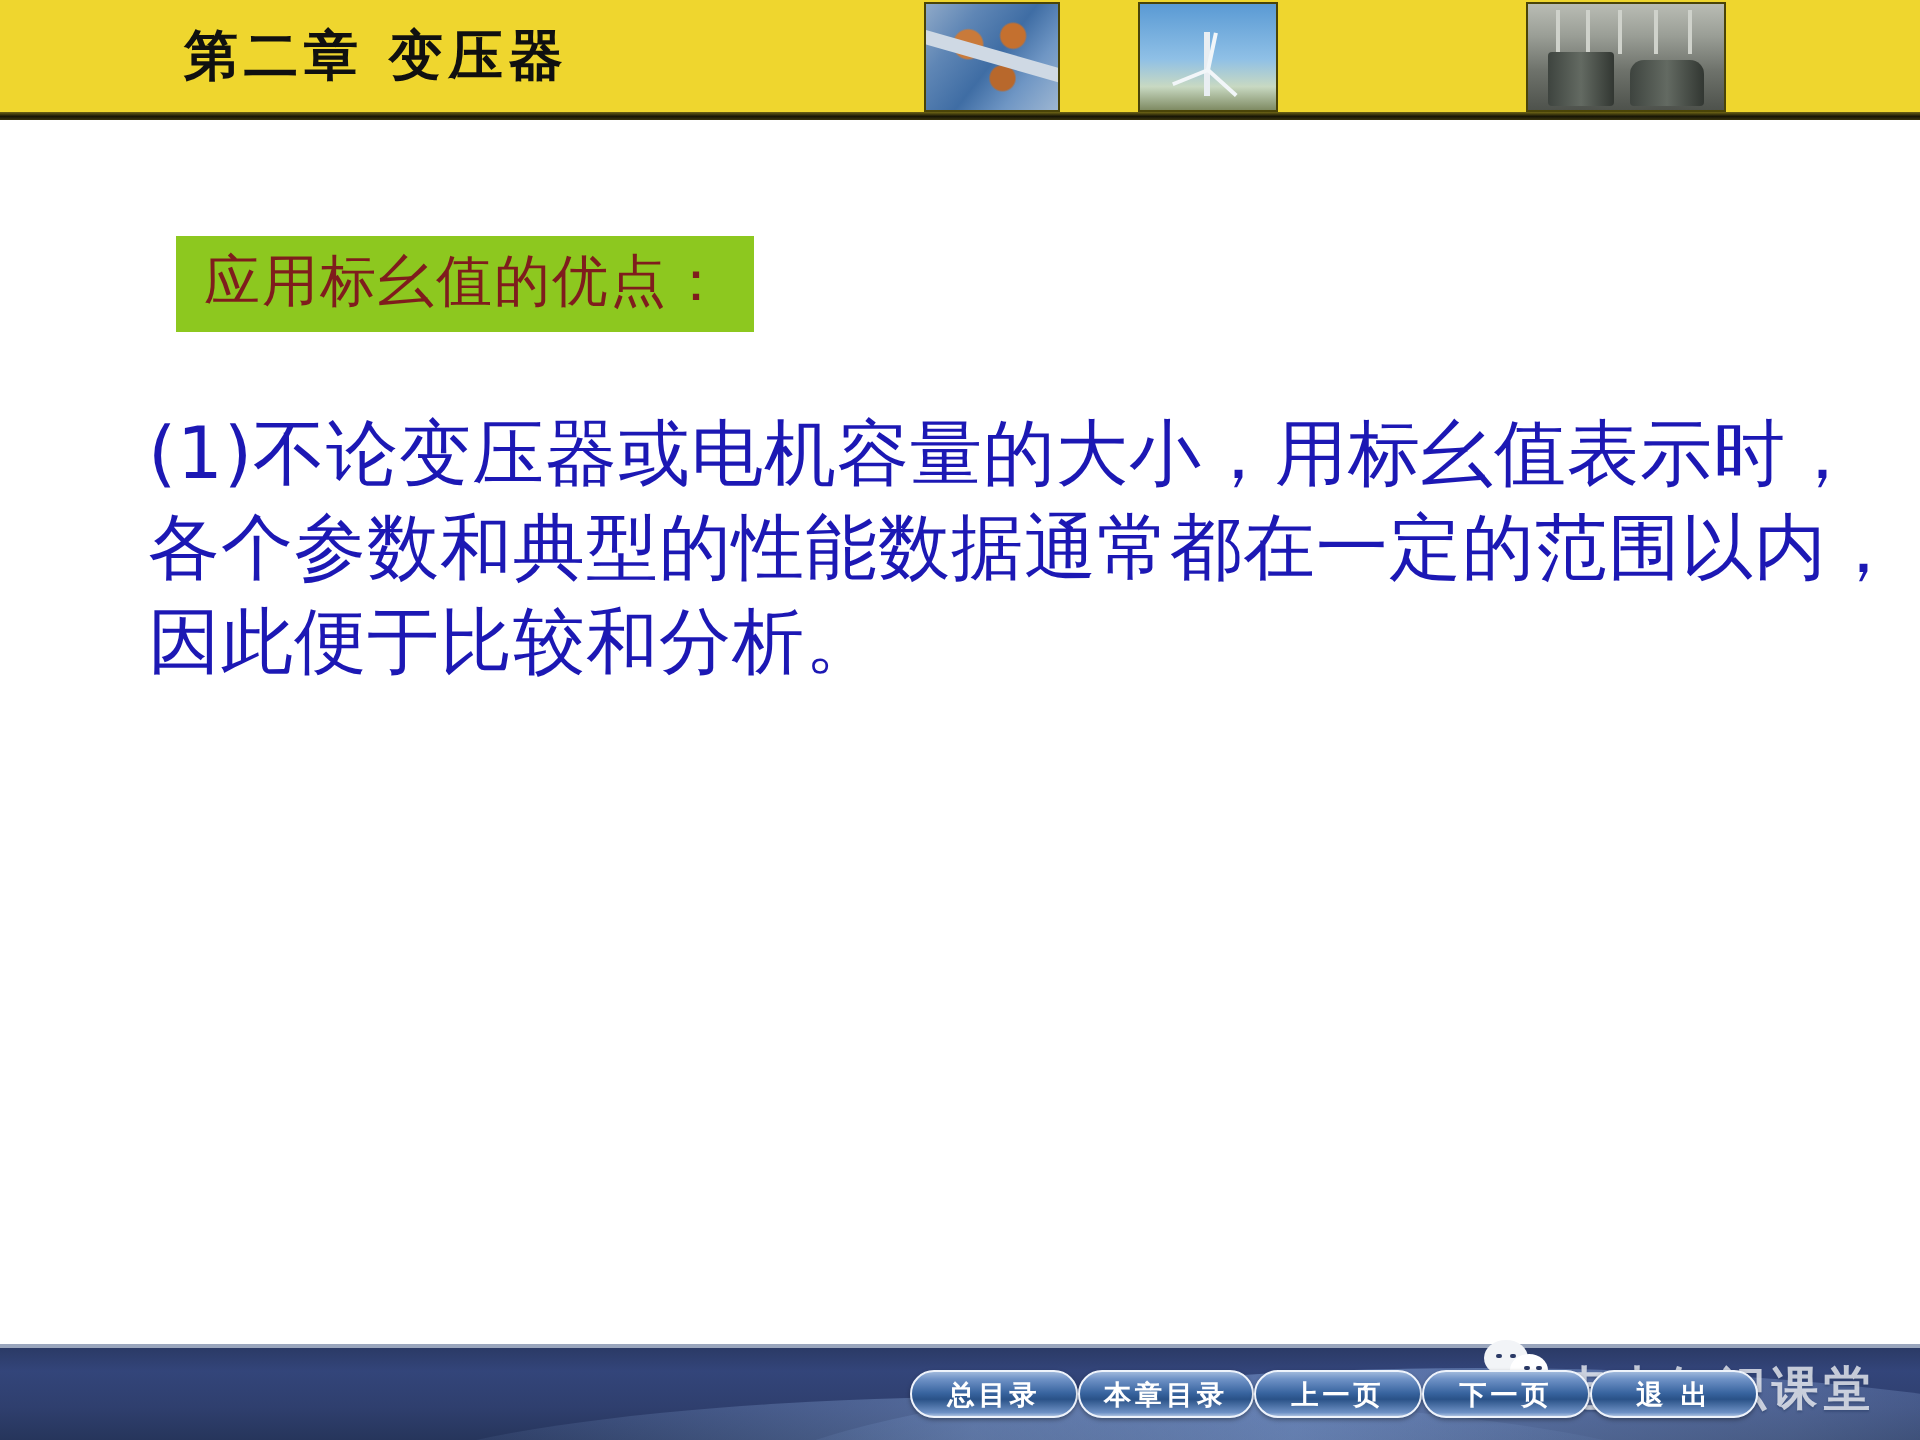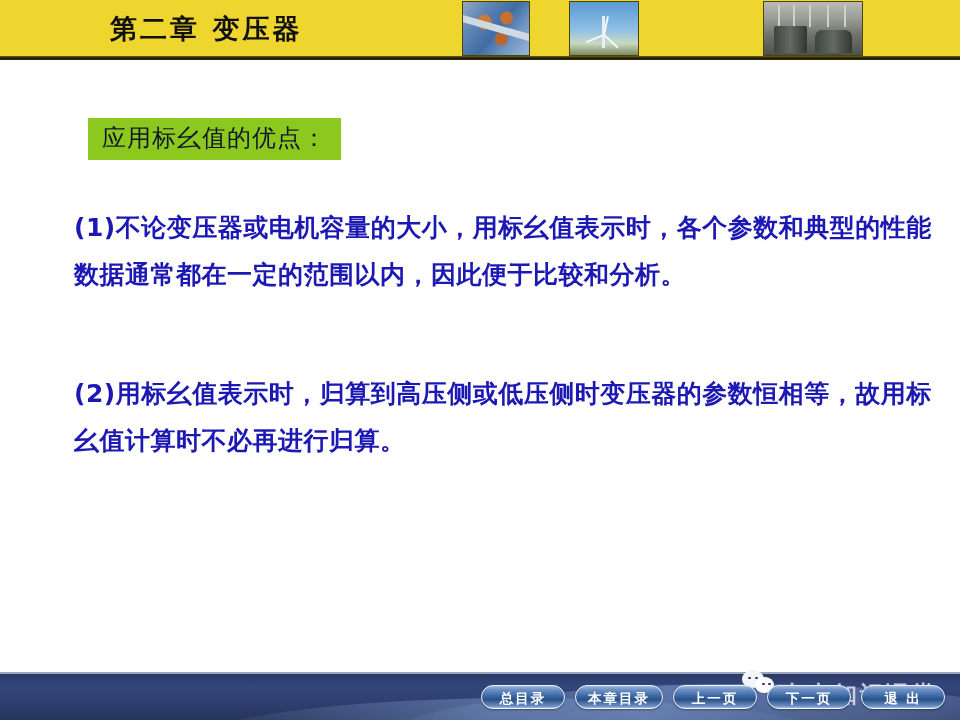--- a/index.html
+++ b/index.html
@@ -28,21 +28,21 @@
   .header-underline {
     position: absolute;
     left: 0;
     top: 56px;
     width: 960px;
     height: 4px;
     background: linear-gradient(to bottom, #6e6416 0%, #171505 55%, #3a3410 100%);
   }
   .chapter-title {
     position: absolute;
-    left: 110px;
+    left: 92px;
     top: 8px;
     width: 330px;
     height: 42px;
     line-height: 42px;
     color: #101010;
     font-size: 27px;
     font-weight: bold;
     letter-spacing: 3px;
     font-family: "DejaVu Serif", "Liberation Serif", serif;
     white-space: nowrap;
@@ -122,35 +122,35 @@
     height: 612px;
     background: #ffffff;
   }
 
   .section-title-box {
     position: absolute;
     left: 88px;
     top: 58px;
     padding: 4px 14px 6px 14px;
     background: #8dc81f;
-    color: #0f172a;
-    font-size: 24px;
+    color: #7f1d1d;
+    font-size: 28px;
     font-weight: 500;
     letter-spacing: 1px;
     white-space: nowrap;
     font-family: "DejaVu Sans", "Liberation Sans", sans-serif;
   }
 
   .para {
     position: absolute;
     left: 74px;
     width: 880px;
     color: #1c18b4;
-    font-size: 25px;
-    font-weight: bold;
+    font-size: 36px;
+    font-weight: normal;
     line-height: 47px;
     letter-spacing: 0.5px;
     font-family: "DejaVu Sans", "Liberation Sans", sans-serif;
   }
   .para-1 { top: 144px; }
   .para-2 { top: 310px; }
   .para-3 { top: 430px; }
 
   
   .footer {
@@ -178,24 +178,23 @@
     left: 180px;
     top: 24px;
     width: 680px;
     height: 50px;
     background: linear-gradient(100deg, rgba(120,150,205,0) 0%, rgba(140,172,222,0.40) 45%, rgba(120,152,205,0) 100%);
     border-radius: 50% 50% 0 0 / 100% 100% 0 0;
   }
 
   .navbtns {
     position: absolute;
-    left: 481px;
+    left: 455px;
     top: 685px;
     display: flex;
-    gap: 10px;
     align-items: center;
   }
   .navbtn {
     height: 24px;
     min-width: 84px;
     padding: 0 12px;
     border-radius: 13px;
     border: 1px solid #eef3fb;
     background: linear-gradient(to bottom, #9fb8dc 0%, #6f92c6 16%, #38649f 48%, #2a5288 62%, #6d90c4 92%, #a8bfe0 100%);
     color: #ffffff;
@@ -292,21 +291,20 @@
   </div>
 </div>
 <div class="header-underline"></div>
 
 <div class="content">
 
   <div class="section-title-box">应用标幺值的优点：</div>
 
   <div class="para para-1">(1)不论变压器或电机容量的大小，用标幺值表示时，各个参数和典型的性能数据通常都在一定的范围以内，因此便于比较和分析。</div>
 
-  <div class="para para-2">(2)用标幺值表示时，归算到高压侧或低压侧时变压器的参数恒相等，故用标幺值计算时不必再进行归算。</div>
 
 </div>
 
 <div class="footer">
   <div class="footer-swoosh"></div>
   <div class="footer-swoosh2"></div>
 </div>
 
 <div class="watermark">
   <div class="wechat-icon">

